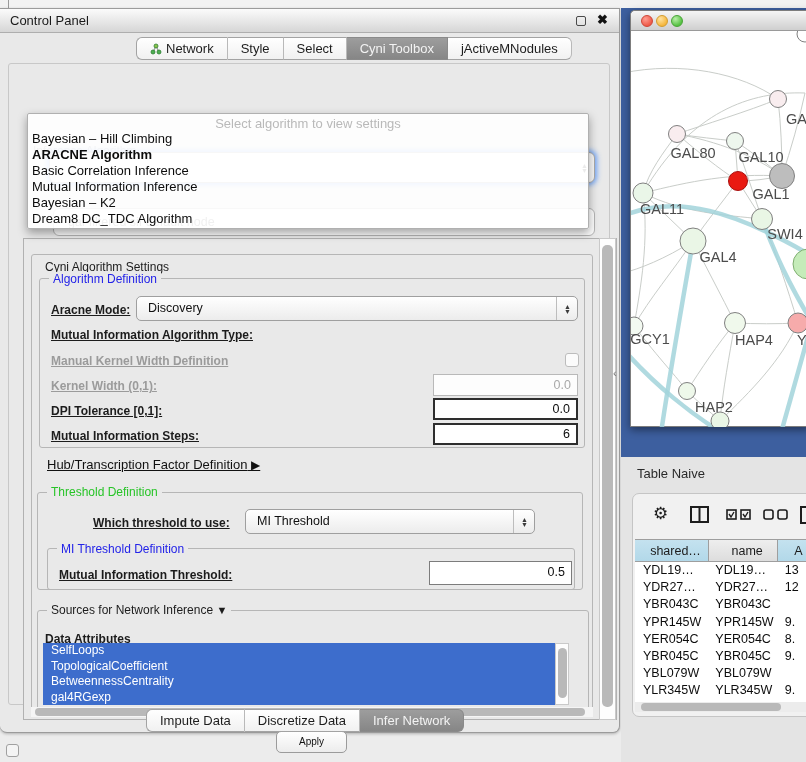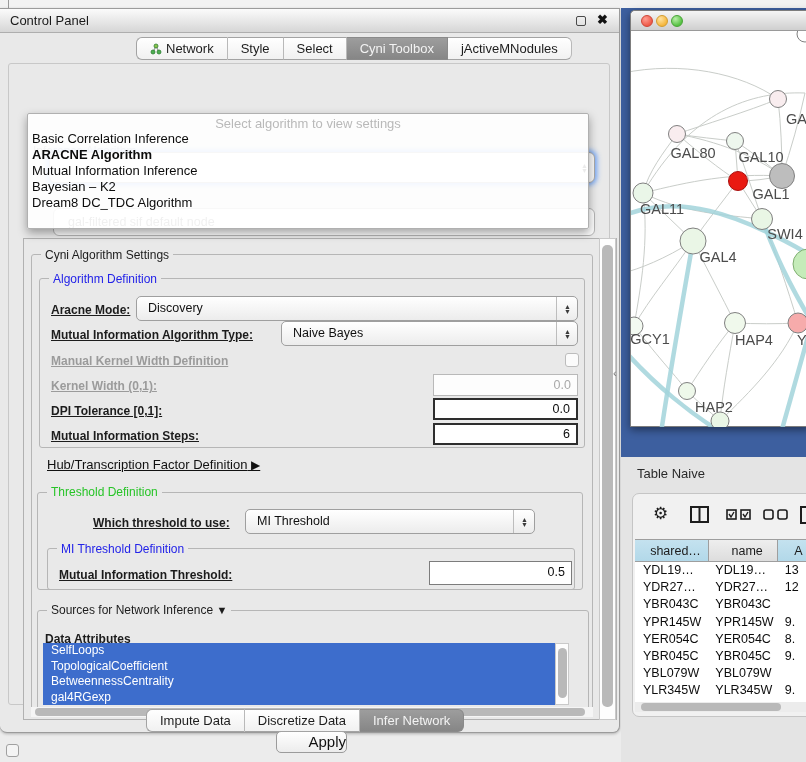--- a/index.html
+++ b/index.html
@@ -103,21 +103,21 @@
 
   .attr-list { position:absolute; left:34px; top:579px; width:512px; background:#3d6dcc; }
   .attr-item { height:15.5px; padding-left:8px; font-size:12px; color:#fff; line-height:15.5px; white-space:nowrap; }
   .vscroll { position:absolute; background:#fdfdfd; border:1px solid #c9c9c9; }
   .thumb { position:absolute; background:#b9b9b9; border-radius:5px; }
   .hscroll { position:absolute; background:#f5f5f5; }
 
   .apply-btn {
     left:267px; top:667px; width:71px; height:22px;
     background:linear-gradient(#ffffff,#ececec); border:1px solid #9b9b9b; border-radius:5px;
-    font-size:15px; color:#111; text-align:right; line-height:20px;
+    font-size:10px; color:#111; text-align:center; line-height:20px;
   }
 
   
   .desktop-blue { left:621px; top:8px; width:185px; height:449px; background:#3d5f9f; }
   .net-window {
     left:630px; top:10px; width:180px; height:417px;
     background:#fff; border:1px solid #7d7d7d; border-right:none;
     border-radius:5px 0 0 0; box-shadow:0 3px 8px rgba(0,0,0,.45);
   }
   .net-titlebar {
@@ -205,55 +205,48 @@
         <span class="mini-arrows">
             <span>▲</span>
             <span>▼</span>
           </span>
       </div>
       <div class="abs behind-combo2">gal-filtered sif default node</div>
 
       <div class="abs algo-dropdown">
         <div class="dd-ph">Select algorithm to view settings</div>
         <div id="ddItems">
+            <div class="dd-item">Bayesian – Hill Climbing</div>
+            <div class="dd-item bold">ARACNE Algorithm</div>
             <div class="dd-item">Basic Correlation Inference</div>
-            <div class="dd-item bold">ARACNE Algorithm</div>
             <div class="dd-item">Mutual Information Inference</div>
             <div class="dd-item">Bayesian – K2</div>
             <div class="dd-item">Dream8 DC_TDC Algorithm</div>
           </div>
       </div>
 
       <div class="abs scrollpane"></div>
 
       <div class="group" style="left:22px; top:190px; width:562px; height:458px;"></div>
-      <div class="group-title t-black" style="left:32px; top:184px;">Cyni Algorithm Settings</div>
+      <div class="group-title t-black" style="left:32px; top:196px;">Cyni Algorithm Settings</div>
 
       <div class="group" style="left:30px; top:214px; width:546px; height:170px;"></div>
       <div class="group-title t-blue" style="left:40px; top:208px;">Algorithm Definition</div>
 
       <div class="lbl" style="left:42px; top:239px;">Aracne Mode:</div>
       <div class="combo" style="left:127px; top:232px; width:442px; height:25px;">
         <span>Discovery</span>
         <span class="sep"></span>
         <span class="mini-arrows">
             <span>▲</span>
             <span>▼</span>
           </span>
       </div>
 
       <div class="lbl" style="left:42px; top:264px;">Mutual Information Algorithm Type:</div>
-      <div class="combo" style="left:272px; top:257px; width:297px; height:25px;">
-        <span>Naive Bayes</span>
-        <span class="sep"></span>
-        <span class="mini-arrows">
-            <span>▲</span>
-            <span>▼</span>
-          </span>
-      </div>
 
       <div class="lbl dis" style="left:42px; top:290px;">Manual Kernel Width Definition</div>
       <div class="checkbox" style="left:556px; top:289px;"></div>
 
       <div class="lbl dis" style="left:42px; top:315px;">Kernel Width (0,1):</div>
       <div class="field dis" style="left:424px; top:310px; width:145px; height:22px;">0.0</div>
 
       <div class="lbl" style="left:42px; top:340px;">DPI Tolerance [0,1]:</div>
       <div class="field" style="left:424px; top:334px; width:145px; height:22px;">0.0</div>
 

